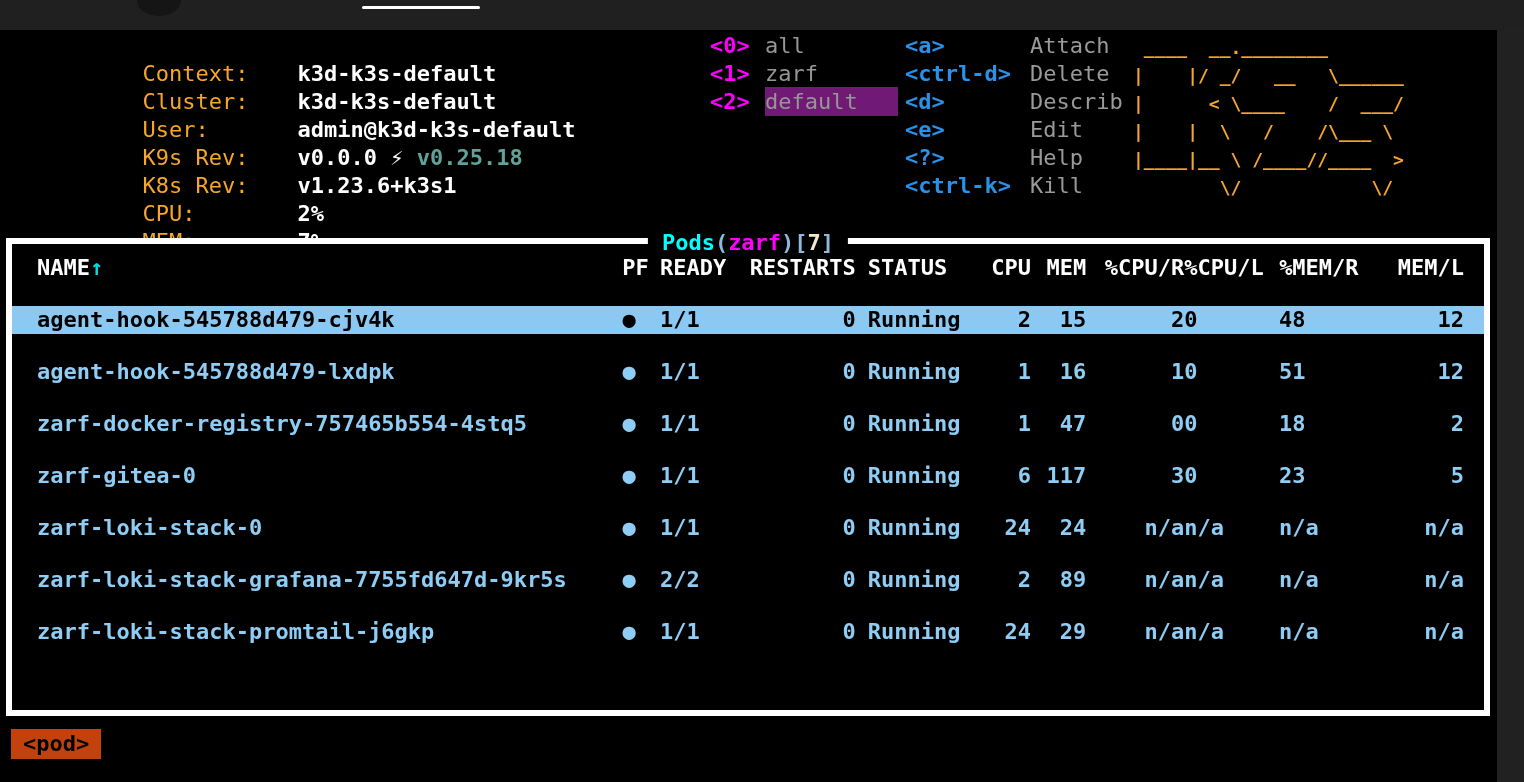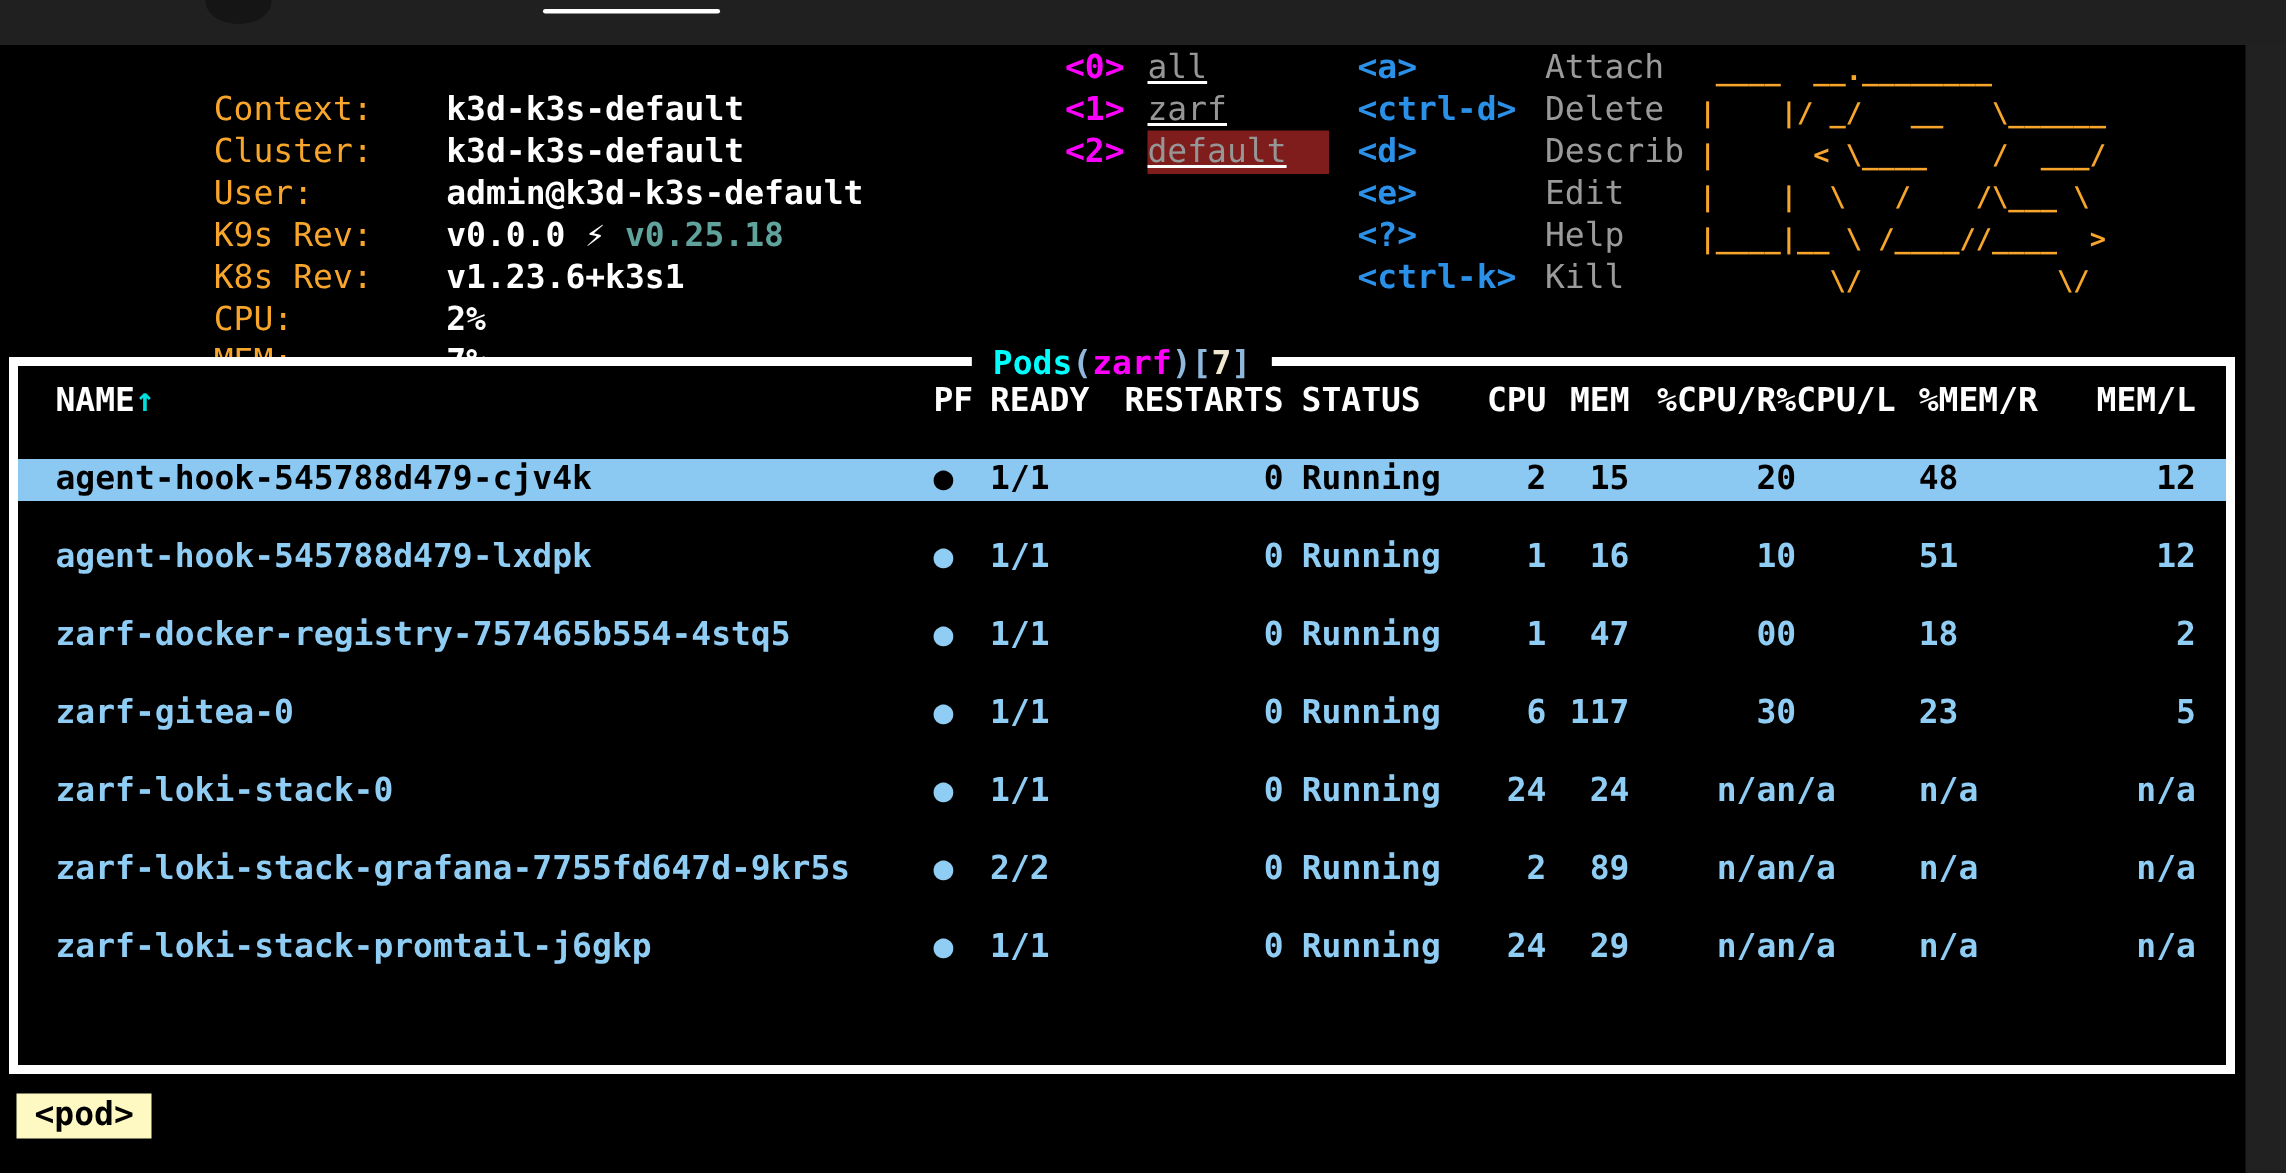--- a/index.html
+++ b/index.html
@@ -16,24 +16,24 @@
   
   .info { position:absolute; left:10px; top:2px; }
   .info-row { height:28px; line-height:28px; white-space:pre; }
   .info-label { display:inline-block; width:155px; color:#f7a62b; }
   .info-value { font-weight:bold; color:#fff; white-space:pre; }
   .info-bolt { color:#fff; }
   .info-upgrade { color:#5fa39c; font-weight:bold; white-space:pre; }
 
   
   .ns { position:absolute; left:710px; top:2px; }
-  .ns-row { height:28px; line-height:28px;text-decoration:underline; }
+  .ns-row { height:28px; line-height:28px; }
   .ns-key { display:inline-block; width:55px; color:#ff00ff; font-weight:bold; }
   .ns-val { color:#969696; padding:2px 0; }
-  .ns-val.hl { background:#7f1d1d; padding-right:28px; }
+  .ns-val.hl { background:#701a75; padding-right:40px; }
 
   
   .cmds { position:absolute; left:905px; top:2px; }
   .cmd-row { height:28px; line-height:28px; }
   .cmd-key { display:inline-block; width:125px; color:#2b90e8; font-weight:bold; }
   .cmd-label { color:#9a9a9a; }
 
   
   .logo { position:absolute; left:1133px; top:4px; color:#f7a62b; font-weight:bold;
           font-size:18px; line-height:28px; white-space:pre; }
@@ -63,21 +63,21 @@
   .c-status   { width:137px; padding-left:12px; }
   .c-cpu      { width:40px;  text-align:right; }
   .c-mem      { width:56px;  text-align:right; }
   .c-cpur     { width:99px;  text-align:right; }
   .c-cpul     { width:96px;  text-align:left; }
   .c-memr     { width:103px; text-align:left; }
   .c-meml     { width:84px;  text-align:right; }
 
   
   .crumb { position:absolute; left:11px; top:699px; height:30px; line-height:30px;
-           background:#fef9c3; color:#000; font-weight:bold; padding:0 12px; }
+           background:#c2410c; color:#000; font-weight:bold; padding:0 12px; }
 </style>
 </head>
 <body>
 
 <div class="screen">
   <div class="topbar">
     <div class="knob"></div>
     <div class="tabline"></div>
   </div>
 

